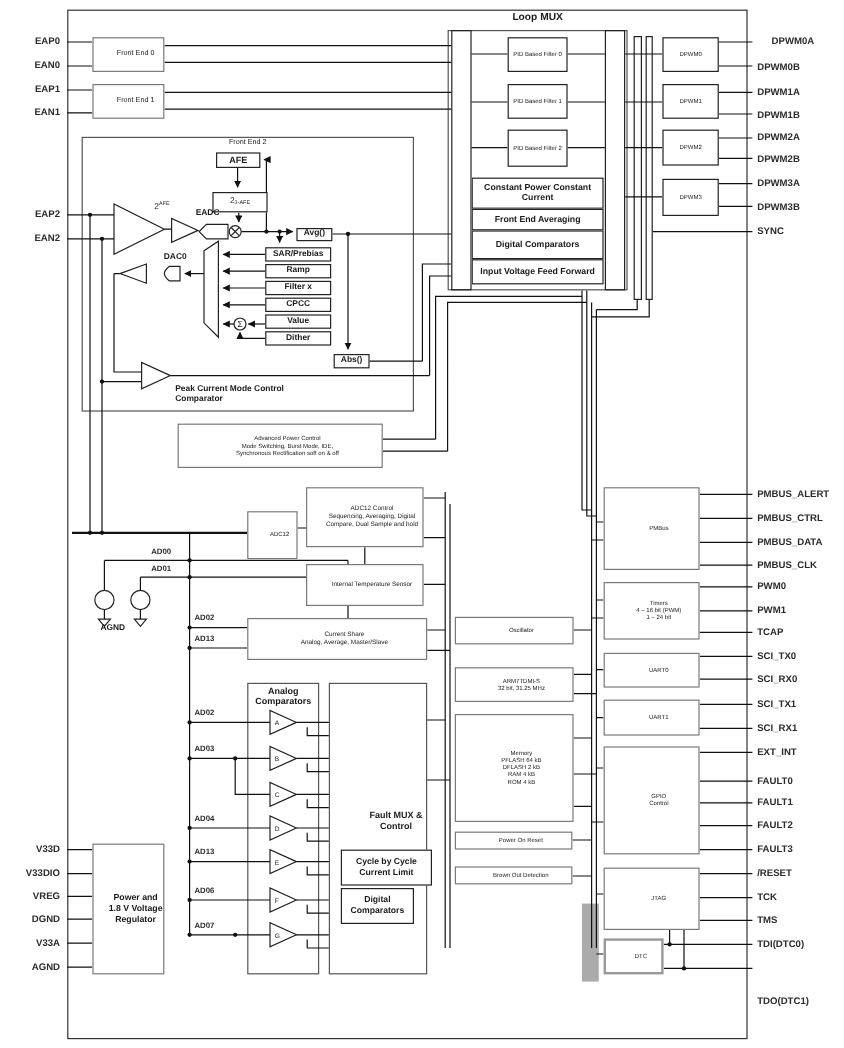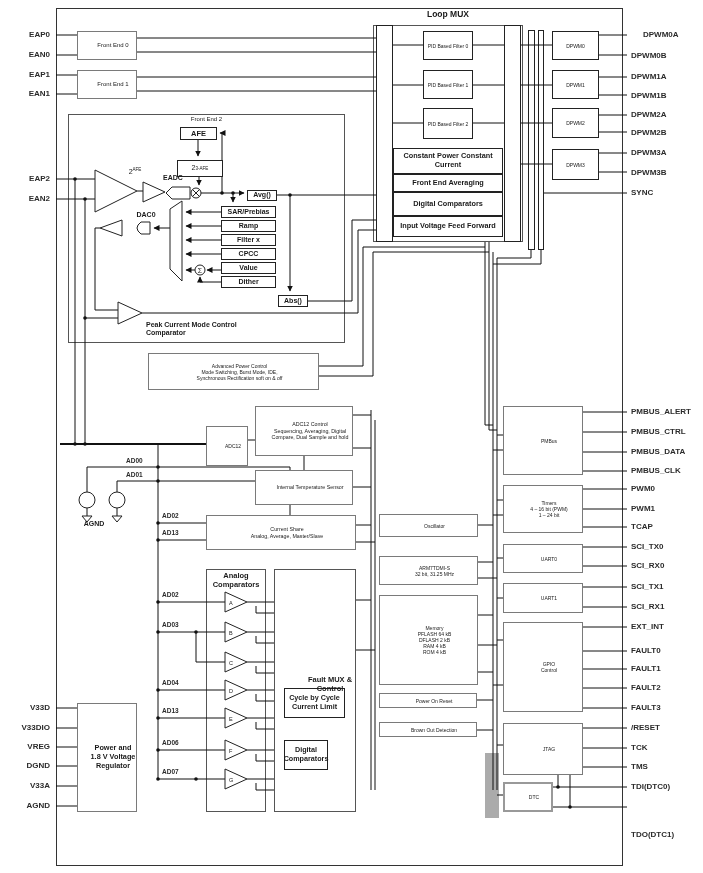--- a/index.html
+++ b/index.html
@@ -183,23 +183,23 @@
     <div class="bx b" style="left: 148px; top: 353px; width: 171px; height: 37px; font-size: 5px;">Advanced Power Control
 Mode Switching, Burst Mode, IDE,
 Synchronous Rectification soft on &amp; off</div>
     <div class="bx b" style="left: 255px; top: 406px; width: 98px; height: 50px; font-size: 5.3px;">ADC12 Control
 Sequencing, Averaging, Digital
 Compare, Dual Sample and hold</div>
     <div class="bx b" style="left: 206px; top: 426px; width: 42px; height: 40px; font-size: 5px;">ADC12</div>
     <div class="bx b" style="left: 255px; top: 470px; width: 98px; height: 35px; font-size: 5.3px;">Internal Temperature Sensor</div>
     <div class="bx b" style="left: 206px; top: 515px; width: 150px; height: 35px; font-size: 5.3px;">Current Share
 Analog, Average, Master/Slave</div>
-    <div class="bx s bold" style="left: 284px; top: 688px; width: 61px; height: 30px; font-size: 7.2px;">Cycle by Cycle
+    <div class="bx s bold" style="left: 284px; top: 708px; width: 76px; height: 30px; font-size: 7.2px;">Cycle by Cycle
 Current Limit</div>
-    <div class="bx s bold" style="left: 284px; top: 740px; width: 44px; height: 30px; font-size: 7.2px;">Digital
+    <div class="bx s bold" style="left: 284px; top: 740px; width: 61px; height: 30px; font-size: 7.2px;">Digital
 Comparators</div>
     <div class="bx b" style="left: 379px; top: 514px; width: 99px; height: 23px; font-size: 5px;">Oscillator</div>
     <div class="bx b" style="left: 379px; top: 556px; width: 99px; height: 29px; font-size: 5px;">ARM7TDMI-S
 32 bit, 31.25 MHz</div>
     <div class="bx b" style="left: 379px; top: 595px; width: 99px; height: 90px; font-size: 5px;">Memory
 PFLASH 64 kB
 DFLASH 2 kB
 RAM 4 kB
 ROM 4 kB</div>
     <div class="bx b" style="left: 379px; top: 693px; width: 98px; height: 15px; font-size: 5px;">Power On Reset</div>

